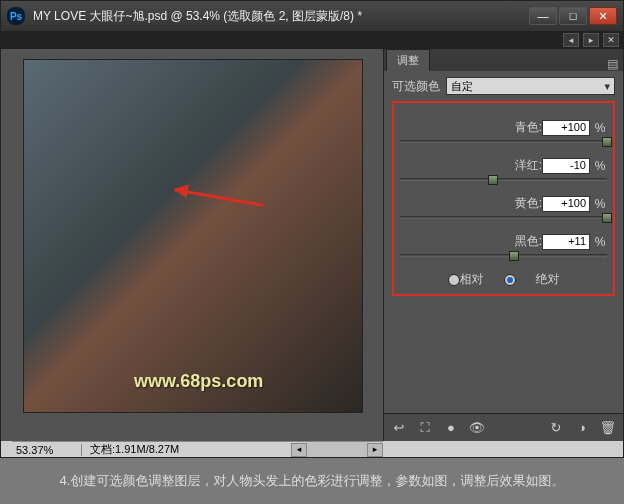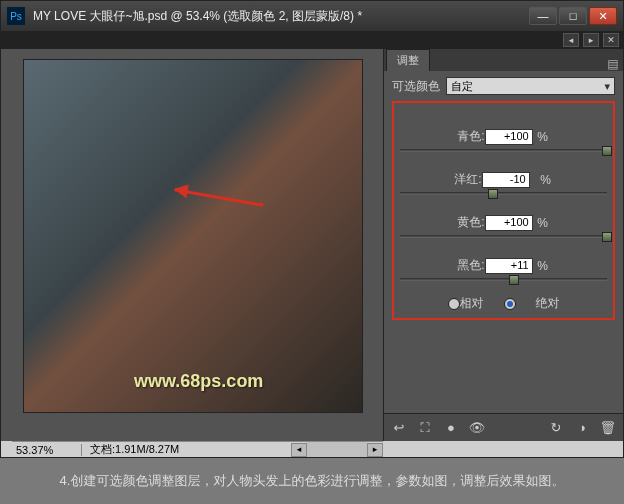--- a/index.html
+++ b/index.html
@@ -1,19 +1,19 @@
 <!DOCTYPE html>
 <html><head>
 <meta charset="utf-8">
 <style>
 * { margin: 0; padding: 0; box-sizing: border-box; font-family: "Microsoft YaHei", Arial, sans-serif; }
 body { background: #7a7a7a; width: 624px; height: 504px; overflow: hidden; }
 .window { background: #cfcfcf; border: 1px solid #222; width: 624px; height: 458px; position: relative; }
 .titlebar { height: 30px; background: linear-gradient(#4a4a4a, #323232); display: flex; align-items: center; padding: 0 6px; color: #eaeaea; font-size: 12px; }
-.ps-icon { width: 18px; height: 18px; background: #001e36; border-radius: 0; display: flex; align-items: center; justify-content: center; color: #31a8ff; font-size: 10px; font-weight: normal; margin-right: 8px; }
+.ps-icon { width: 18px; height: 18px; background: #001e36; border-radius: 8px; display: flex; align-items: center; justify-content: center; color: #31a8ff; font-size: 10px; font-weight: bold; margin-right: 8px; }
 .title-text { flex: 1; }
 .win-btns { display: flex; gap: 2px; }
 .win-btn { width: 28px; height: 18px; border: 1px solid #555; background: linear-gradient(#5a5a5a,#3a3a3a); color: #fff; font-size: 11px; display: flex; align-items: center; justify-content: center; border-radius: 2px; }
 .win-btn.close { background: linear-gradient(#d9604a,#b03a28); border-color: #7a2a1a; }
 .tab-strip { height: 18px; background: #222; display: flex; justify-content: flex-end; padding-right: 4px; align-items: center; gap: 4px; }
 .tab-ctrl { width: 16px; height: 14px; background: #3a3a3a; border: 1px solid #555; font-size: 9px; color: #ccc; display: flex; align-items: center; justify-content: center; }
 .content { position: relative; height: 392px; background: #535353; display: flex; }
 .canvas-area { flex: 1; position: relative; background: #535353; padding: 10px 0 0 10px; }
 .img-placeholder { width: 340px; height: 354px; background: linear-gradient(135deg, #5a6a72 0%, #3a4448 40%, #735040 50%, #2a2824 100%); position: relative; border: 1px solid #222; overflow: hidden; margin-left: 12px; }
 .arrow-annot { position: absolute; top: 136px; left: 150px; width: 90px; height: 3px; background: #d83020; transform: rotate(10deg); }
@@ -28,21 +28,21 @@
 .panel-tab { background: #535353; padding: 3px 10px; font-size: 11px; border: 1px solid #222; border-bottom: none; }
 .panel-menu { margin-left: auto; width: 20px; text-align: center; color: #aaa; }
 .panel-body { padding: 6px 8px; }
 .row { display: flex; align-items: center; margin-bottom: 6px; gap: 6px; }
 .label { font-size: 12px; }
 .dropdown { background: #d8d8d8; border: 1px solid #333; height: 18px; flex: 1; display: flex; align-items: center; padding: 0 4px; color: #000; font-size: 11px; position: relative; }
 .dropdown::after { content: '▾'; position: absolute; right: 4px; color: #333; }
 .redbox { border: 2px solid #d83020; padding: 6px; margin-top: 4px; }
 .swatch { width: 40px; height: 14px; background: #d800d8; border: 1px solid #000; }
 .slider-row { margin: 10px 0 14px; }
-.slider-head { display: flex; align-items: center; justify-content: center; margin-bottom: 2px; margin-top: 19px; }
+.slider-head { display: flex; align-items: center; justify-content: flex-end; margin-bottom: 2px; }
 .numfield { width: 48px; height: 16px; background: #fff; border: 1px solid #333; color: #000; font-size: 11px; text-align: right; padding-right: 3px; }
 .pct { width: 14px; text-align: center; }
 .track { height: 3px; background: linear-gradient(#2a2a2a,#6a6a6a); position: relative; margin-top: 4px; }
 .thumb { position: absolute; top: -3px; width: 10px; height: 10px; background: linear-gradient(#8ea080,#4a6040); border: 1px solid #222; transform: translateX(-50%); }
 .radio-row { display: flex; justify-content: center; gap: 20px; margin-top: 8px; align-items: center; }
 .radio { width: 12px; height: 12px; border-radius: 50%; border: 1px solid #222; background: #ccc; display: inline-flex; align-items: center; justify-content: center; }
 .radio.checked::after { content: ''; width: 6px; height: 6px; background: #2060c0; border-radius: 50%; }
 .panel-footer { position: absolute; bottom: 0; left: 0; right: 0; height: 28px; background: #4a4a4a; border-top: 1px solid #222; display: flex; align-items: center; padding: 0 6px; gap: 8px; }
 .footer-icon { width: 18px; height: 18px; display: flex; align-items: center; justify-content: center; color: #ccc; font-size: 13px; }
 .caption { color: #dcdcdc; font-size: 13px; text-align: center; padding: 14px 10px; }
@@ -98,21 +98,21 @@
                     <span class="pct">%</span>
                   </span>
                 </div>
                 <div class="track">
                   <div class="thumb" style="left:100%"></div>
                 </div>
               </div>
               <div class="slider-row">
                 <div class="slider-head">
                   <span class="label">洋红:</span>
-                  <span style="display:flex;gap:9px;align-items:center">
+                  <span style="display:flex;gap:3px;align-items:center">
                     <span class="numfield">-10</span>
                     <span class="pct">%</span>
                   </span>
                 </div>
                 <div class="track">
                   <div class="thumb" style="left:45%"></div>
                 </div>
               </div>
               <div class="slider-row">
                 <div class="slider-head">

